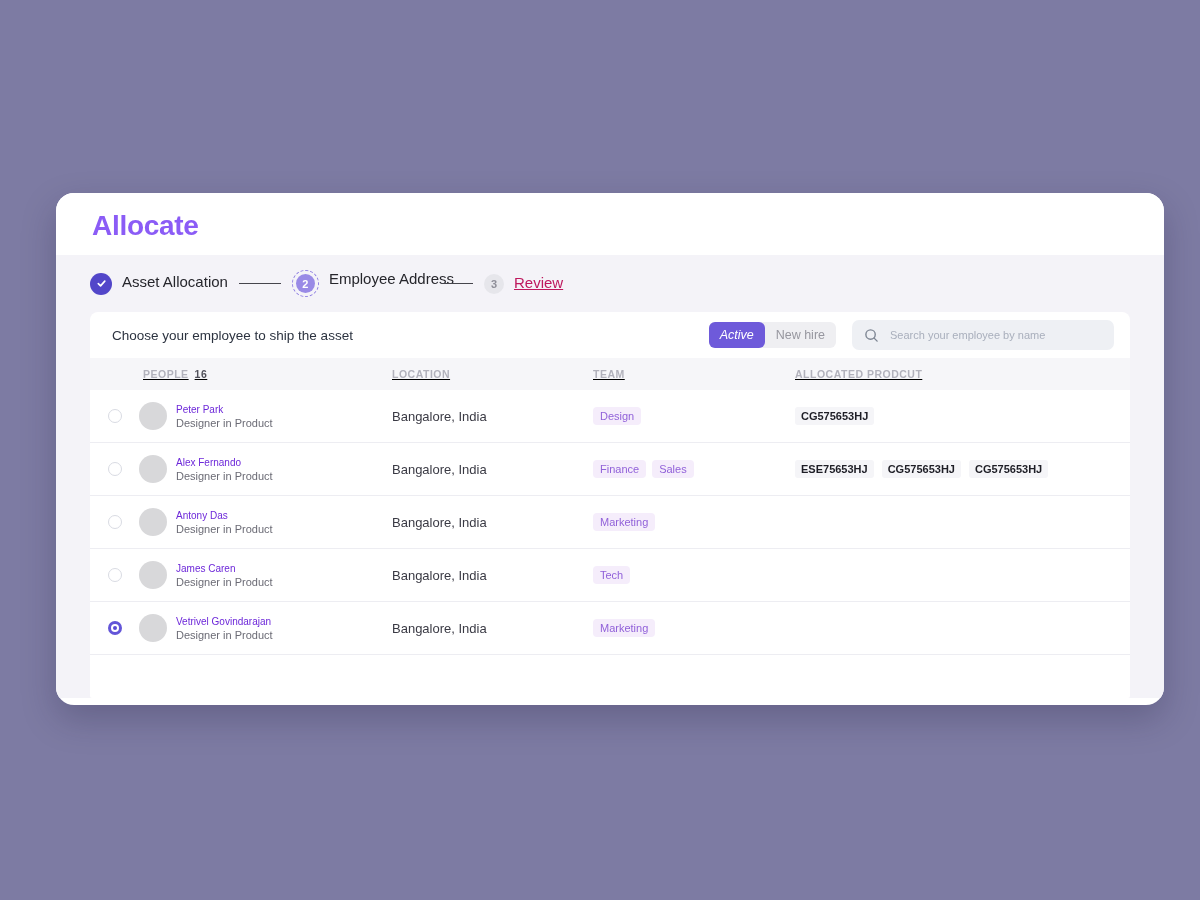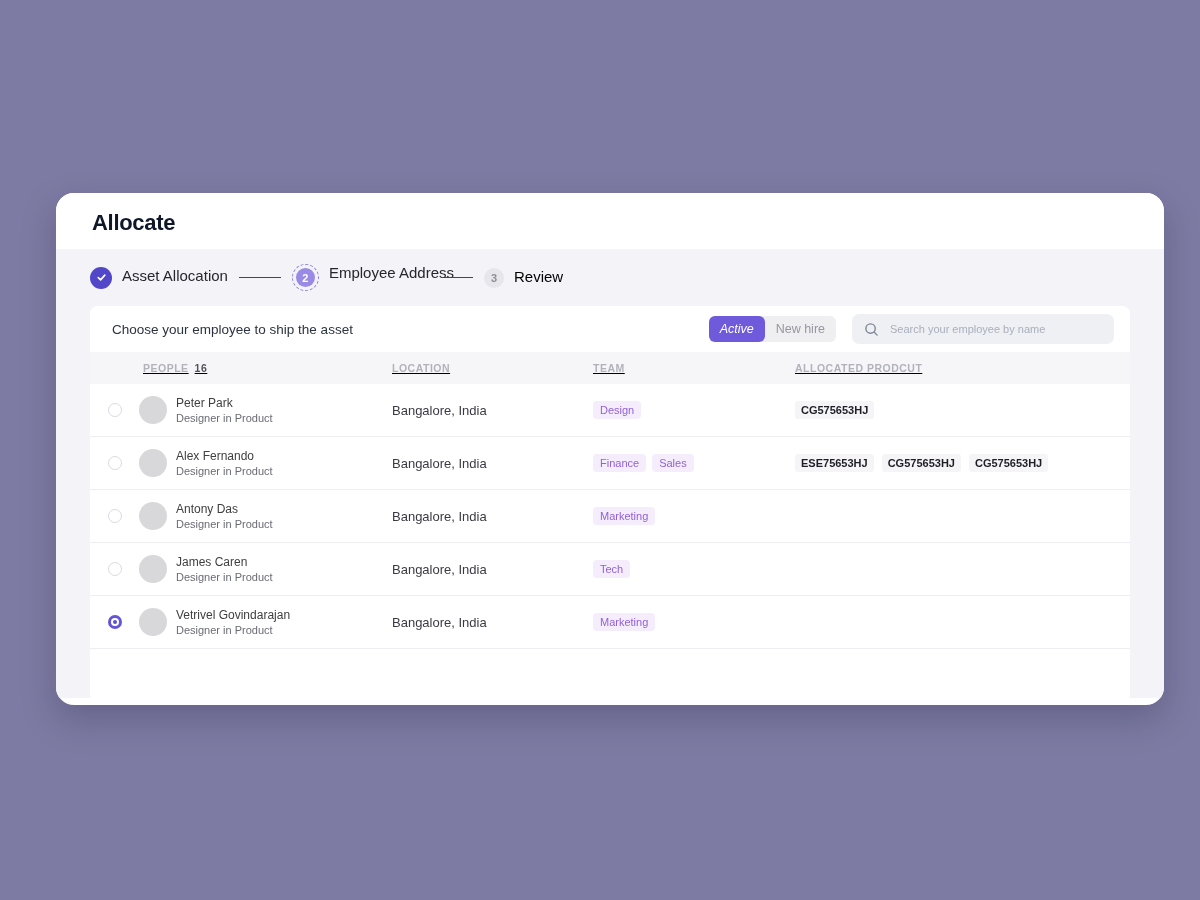--- a/index.html
+++ b/index.html
@@ -15,21 +15,21 @@
     width:1108px; height:512px;
     background:#ffffff;
     border-radius:18px;
     box-shadow:0 14px 34px rgba(30,28,60,0.25);
     display:flex; flex-direction:column;
     overflow:hidden;
     padding-bottom:7px;
     box-sizing:border-box;
   }
   .card-header { padding:17px 36px 13px; background:#ffffff; }
-  .title { font-size:22px; font-weight:700; color:#0f172a; letter-spacing:-0.3px; }
+  .title { font-size:28px; font-weight:700; color:#8b5cf6; letter-spacing:-0.3px; }
   .subtitle { font-size:13.5px; color:#17171b; margin-top:4px; }
 
   .section {
     flex:1; min-height:0;
     background:#f4f3f8;
     padding:0 34px;
     display:flex; flex-direction:column;
   }
 
   
@@ -53,21 +53,21 @@
     display:flex; align-items:center; justify-content:center;
   }
   .step-circle-todo {
     width:20px; height:20px; border-radius:50%;
     background:#e6e6eb; color:#8e8e98;
     font-size:11px; font-weight:700;
     display:flex; align-items:center; justify-content:center;
     flex-shrink:0;
   }
   .step-label { font-size:15px; color:#26262c; margin-left:10px; white-space:nowrap; }
-  .step-label.muted { color:#000000; }
+  .step-label.muted { color:#be185d;text-decoration:underline; }
   .connector { height:1.5px; background:#45454c; flex-shrink:0; }
   .connector-1 { width:42px; margin:0 11px; }
   .connector-2 { width:32px; margin-left:-13px; margin-right:11px; }
 
   
   .panel {
     flex:1; min-height:0;
     background:#ffffff;
     border-radius:8px 8px 2px 2px;
     display:flex; flex-direction:column;
@@ -125,21 +125,21 @@
   .radio.selected::before {
     content:''; position:absolute; left:3px; top:3px; right:3px; bottom:3px;
     background:#ffffff; border-radius:50%;
   }
   .radio.selected::after {
     content:''; position:absolute; left:5px; top:5px; right:5px; bottom:5px;
     background:#5b4cd4; border-radius:50%;
   }
   .avatar { width:28px; height:28px; border-radius:50%; background:#d8d8da; margin-left:17px; flex-shrink:0; }
   .who { margin-left:9px; }
-  .name { font-size:12px; color:#404040; }
+  .name { font-size:10px; color:#6d28d9; }
   .role { font-size:11px; color:#6b6b75; margin-top:2px; }
   .cell-location { font-size:13px; color:#3a3a44; }
   .tags { display:flex; gap:6px; }
   .tag { background:#f5edfb; color:#9161d9; font-size:11px; padding:3px 7px; border-radius:4px; }
   .pills { display:flex; gap:8px; }
   .pill { background:#f5f5f8; color:#1e1e26; font-size:11px; font-weight:700; padding:3px 6px; border-radius:3px; }
 </style>
 </head>
 <body>
 

